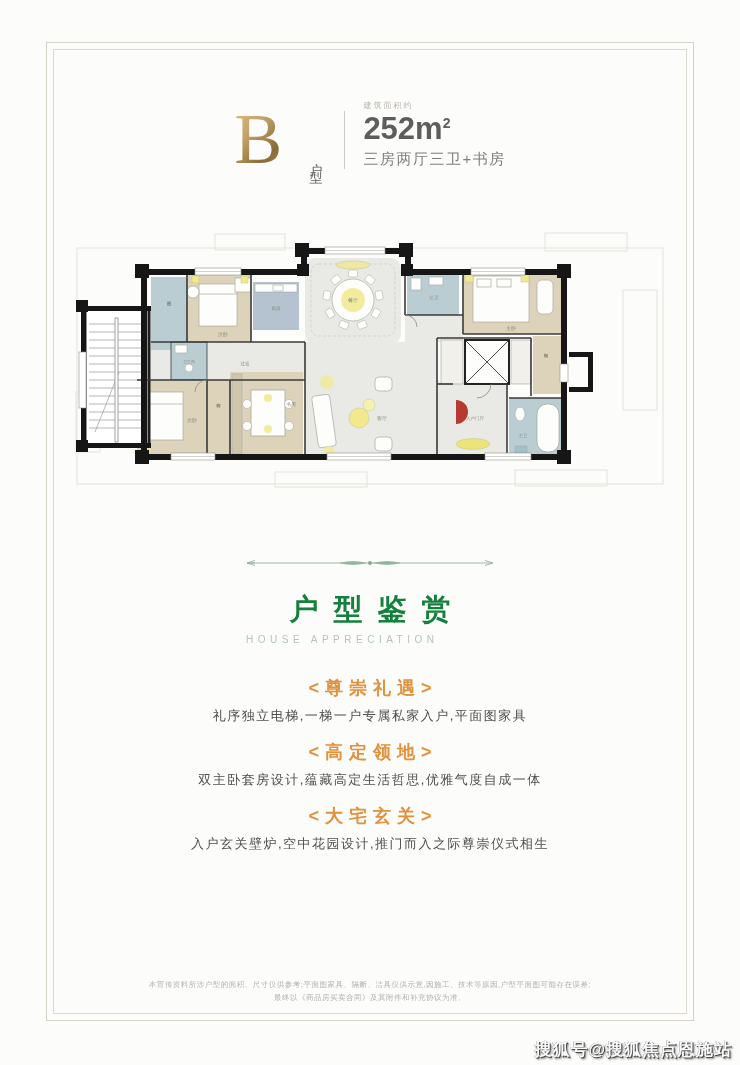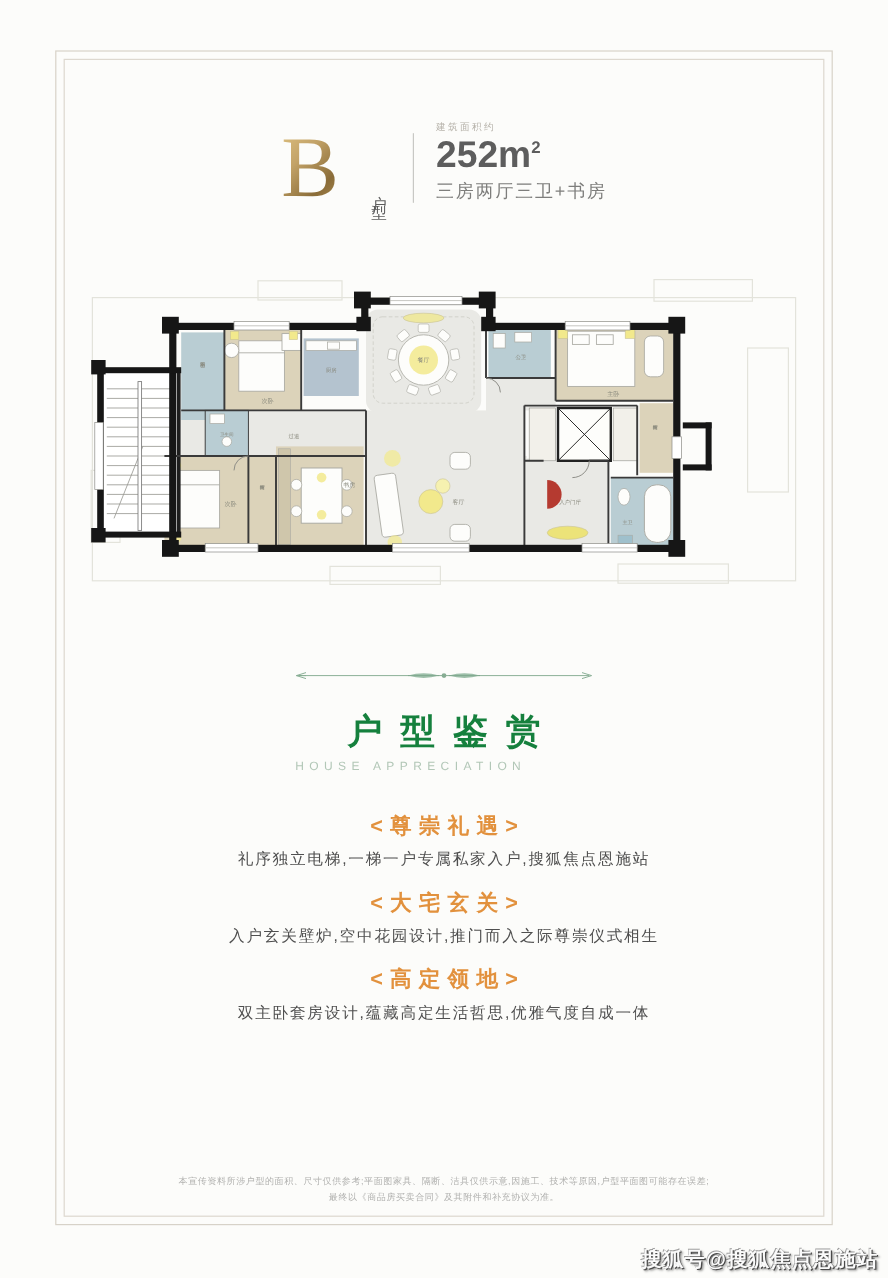--- a/index.html
+++ b/index.html
@@ -339,30 +339,30 @@
     <line x1="129" y1="7" x2="155" y2="7" stroke="#6f9a7e" stroke-width="0.5"></line>
   </svg>
 </div>
 
 <div class="apz-title">户型鉴赏</div>
 <div class="apz-sub">HOUSE APPRECIATION</div>
 
 <div class="apz-sections">
   <div class="apz-section">
     <div class="apz-heading">&lt;尊崇礼遇&gt;</div>
-    <div class="apz-body">礼序独立电梯,一梯一户专属私家入户,搜狐焦点恩施站</div>
+    <div class="apz-body">礼序独立电梯,一梯一户专属私家入户,平面图家具</div>
+  </div>
+  <div class="apz-section">
+    <div class="apz-heading">&lt;高定领地&gt;</div>
+    <div class="apz-body">双主卧套房设计,蕴藏高定生活哲思,优雅气度自成一体</div>
   </div>
   <div class="apz-section">
     <div class="apz-heading">&lt;大宅玄关&gt;</div>
     <div class="apz-body">入户玄关壁炉,空中花园设计,推门而入之际尊崇仪式相生</div>
   </div>
-  <div class="apz-section">
-    <div class="apz-heading">&lt;高定领地&gt;</div>
-    <div class="apz-body">双主卧套房设计,蕴藏高定生活哲思,优雅气度自成一体</div>
-  </div>
 </div>
 
 <div class="disclaimer">
   <div>本宣传资料所涉户型的面积、尺寸仅供参考;平面图家具、隔断、洁具仅供示意,因施工、技术等原因,户型平面图可能存在误差;</div>
   <div>最终以《商品房买卖合同》及其附件和补充协议为准。</div>
 </div>
 
 <div class="watermark">搜狐号@搜狐焦点恩施站</div>
 
 </body></html>

